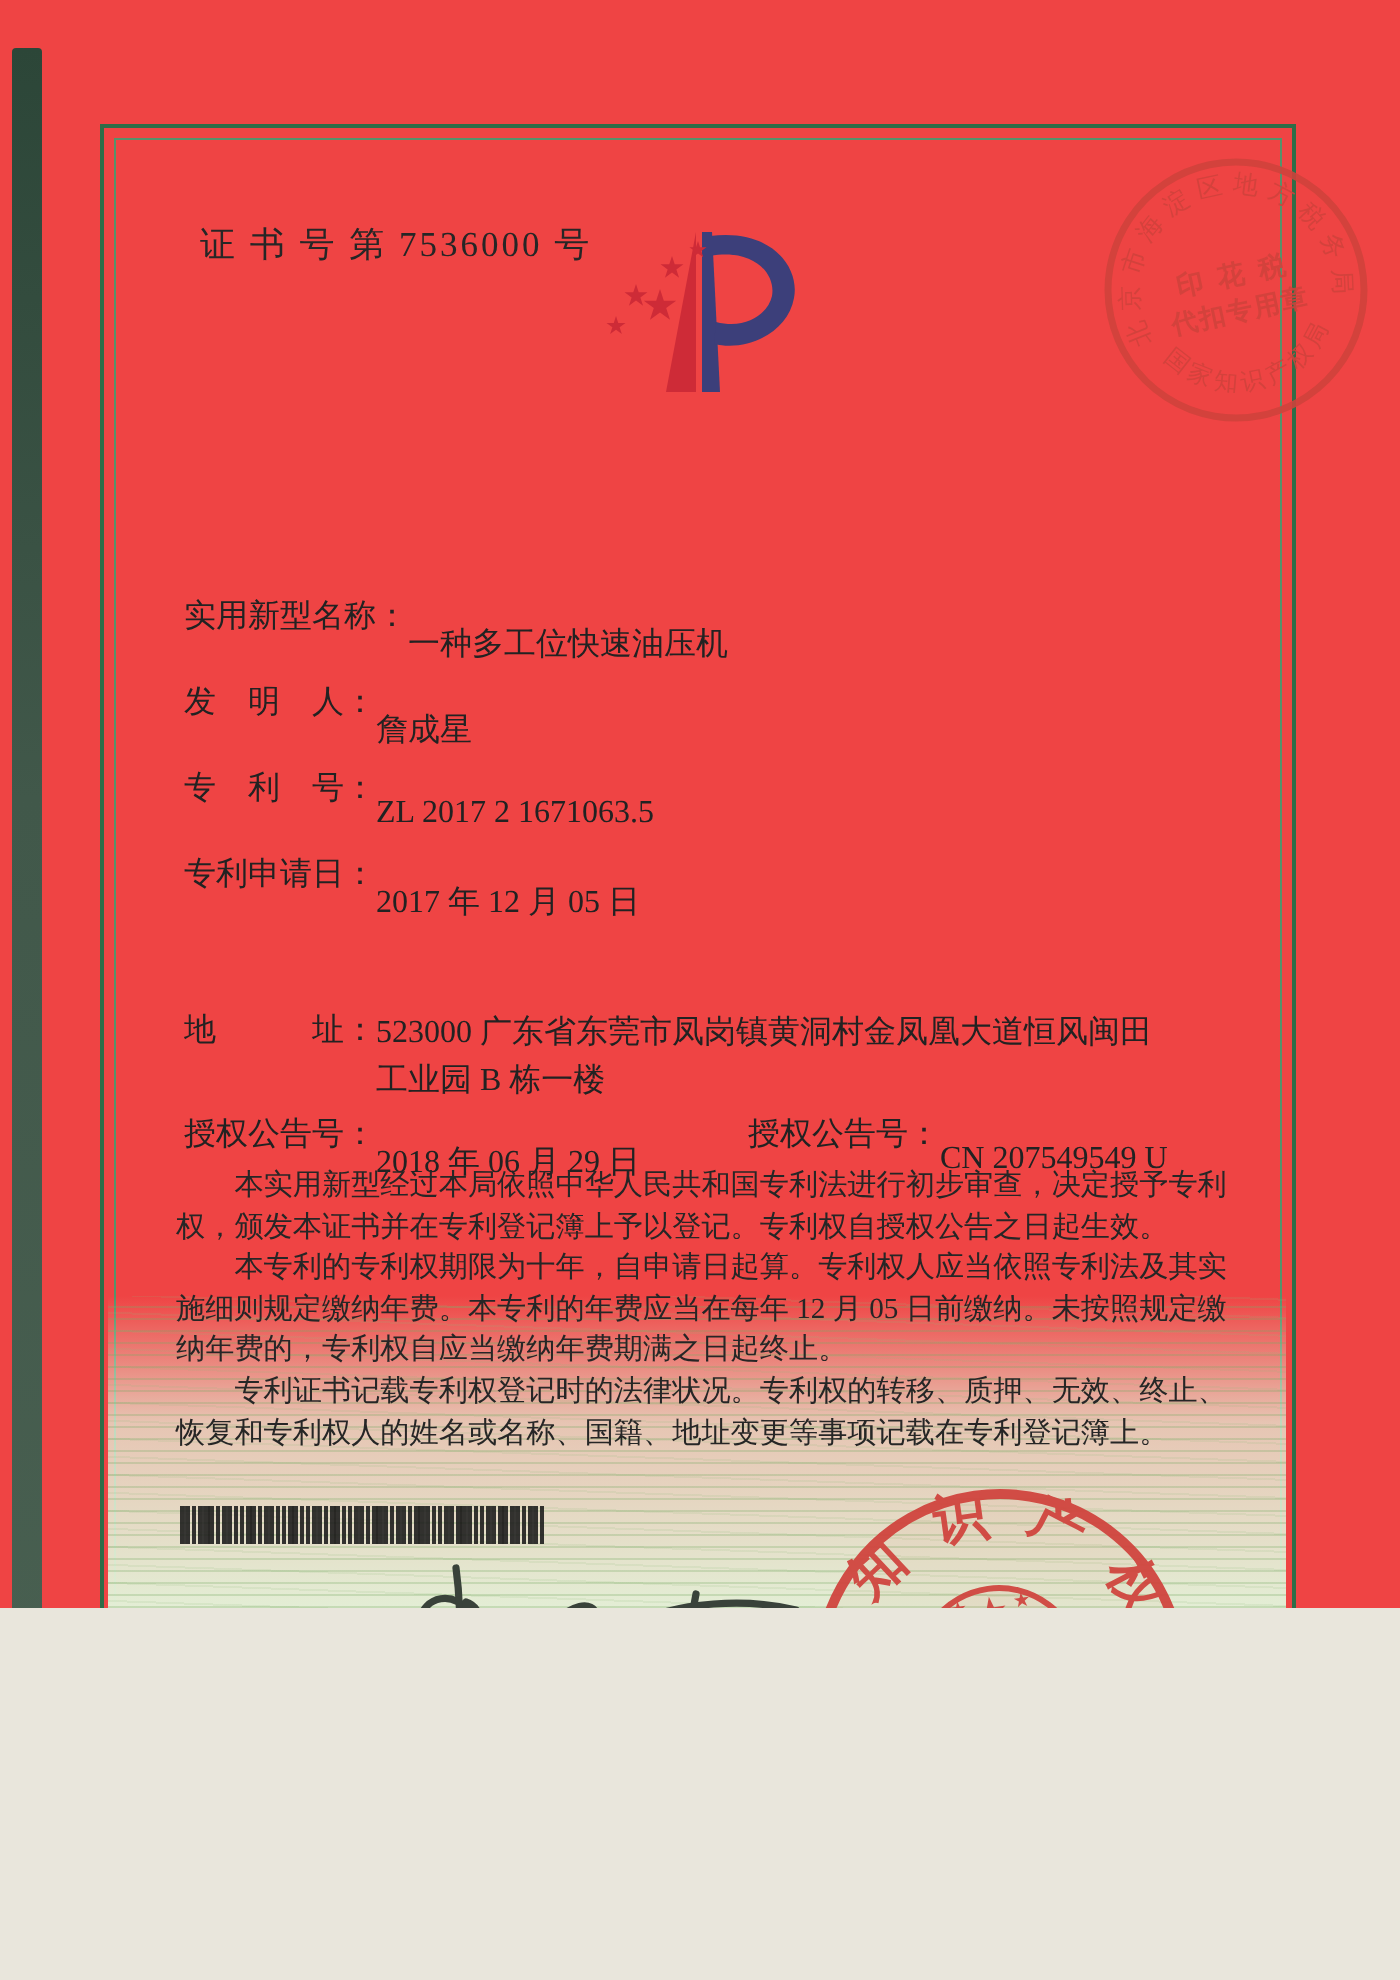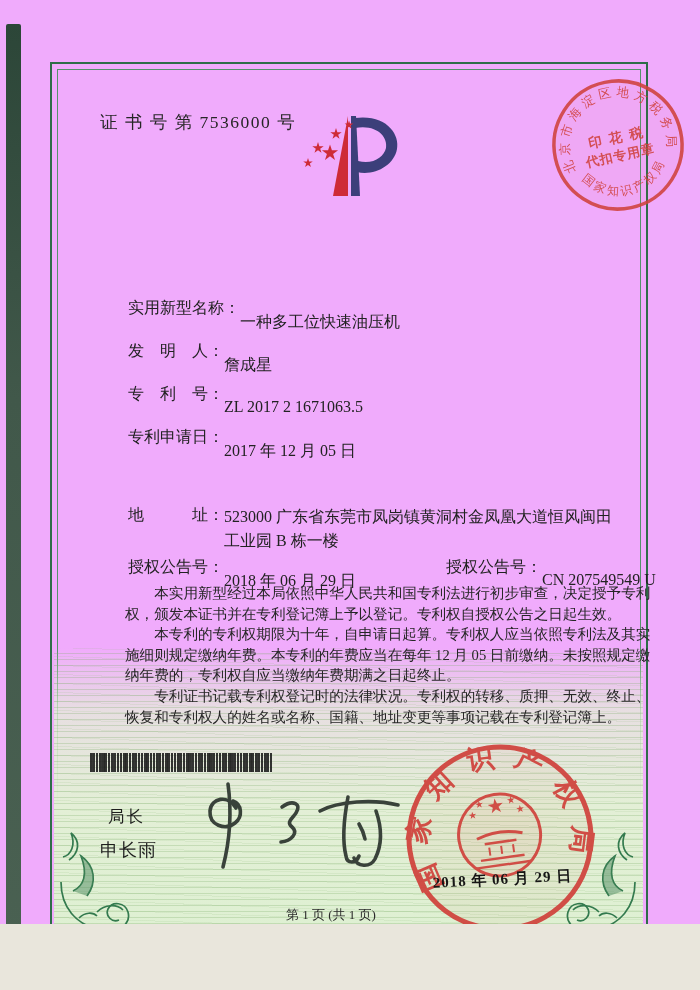--- a/index.html
+++ b/index.html
@@ -1,39 +1,39 @@
 <!DOCTYPE html>
 <html><head>
 <meta charset="utf-8">
 <style>
   html,body{margin:0;padding:0;background:#e9e6dc;}
-  .stage{position:relative;width:700px;height:924px;background:#f0abfc;overflow:hidden;
+  .stage{position:relative;width:700px;height:804px;background:#ef4444;overflow:hidden;
          font-family:"Liberation Serif","DejaVu Serif",serif;color:#1f1f1f;}
   .abs{position:absolute;}
   
   .spine{left:6px;top:24px;width:15px;height:938px;border-radius:2px;
          background:linear-gradient(180deg,#2c4638,#41584a 40%,#4a6152);}
   
   .frame-outer{left:50px;top:62px;width:594px;height:876px;border:2.5px solid #2e6d48;}
   .frame-inner{left:57px;top:69px;width:582px;height:864px;border:1px solid #55926b;}
   
   .guilloche{left:54px;top:648px;width:589px;height:288px;
      background:
        repeating-linear-gradient(0deg, rgba(120,170,100,0.28) 0 1px, rgba(120,170,100,0) 1px 6px),
        repeating-linear-gradient(2deg, rgba(140,185,120,0.14) 0 1px, rgba(140,185,120,0) 1px 9px),
        linear-gradient(180deg, rgba(228,240,216,0) 0%, rgba(228,240,216,0.75) 22%, #e3efd6 55%, #def0d2 100%);}
   .certno{left:100px;top:110px;width:280px;font-size:17.5px;letter-spacing:1.5px;color:#262626;}
   .title{left:120px;top:206px;width:460px;text-align:center;font-size:40px;font-weight:600;
          letter-spacing:7px;color:#141414;}
   .row{position:absolute;left:92px;width:548px;display:flex;font-size:16px;color:#222;}
-  .lab{flex:0 0 96px;white-space:nowrap;margin-left:36px;}
+  .lab{flex:0 0 96px;white-space:nowrap;}
   .val{white-space:nowrap;margin-top:14px;}
   .addr-val{line-height:24px;white-space:normal;}
   .grant-val{flex:0 0 186px;}
-  .paras{left:88px;top:583px;width:526px;font-size:14.6px;line-height:20.6px;color:#262626;margin-left:37px;}
+  .paras{left:88px;top:583px;width:526px;font-size:14.6px;line-height:20.6px;color:#262626;}
   .paras p{margin:0;text-indent:2em;}
   .barcode{left:90px;top:753px;width:182px;height:19px;opacity:.88;
      background:
        repeating-linear-gradient(90deg,#1a1a1a 0 2px,transparent 2px 3px),
        repeating-linear-gradient(90deg,#101010 0 1px,transparent 1px 7px),
        repeating-linear-gradient(90deg,#202020 0 3px,transparent 3px 11px);}
   .director{left:108px;top:806px;font-size:16.5px;color:#1e1e1e;letter-spacing:2px;}
   .director2{left:100px;top:838px;font-size:18px;color:#1e1e1e;letter-spacing:1px;}
   .pageinfo{left:236px;top:906px;width:190px;text-align:center;font-size:13px;color:#2a2a2a;}
   .sealdate{left:420px;top:870px;width:165px;text-align:center;font-size:15px;color:#161616;

